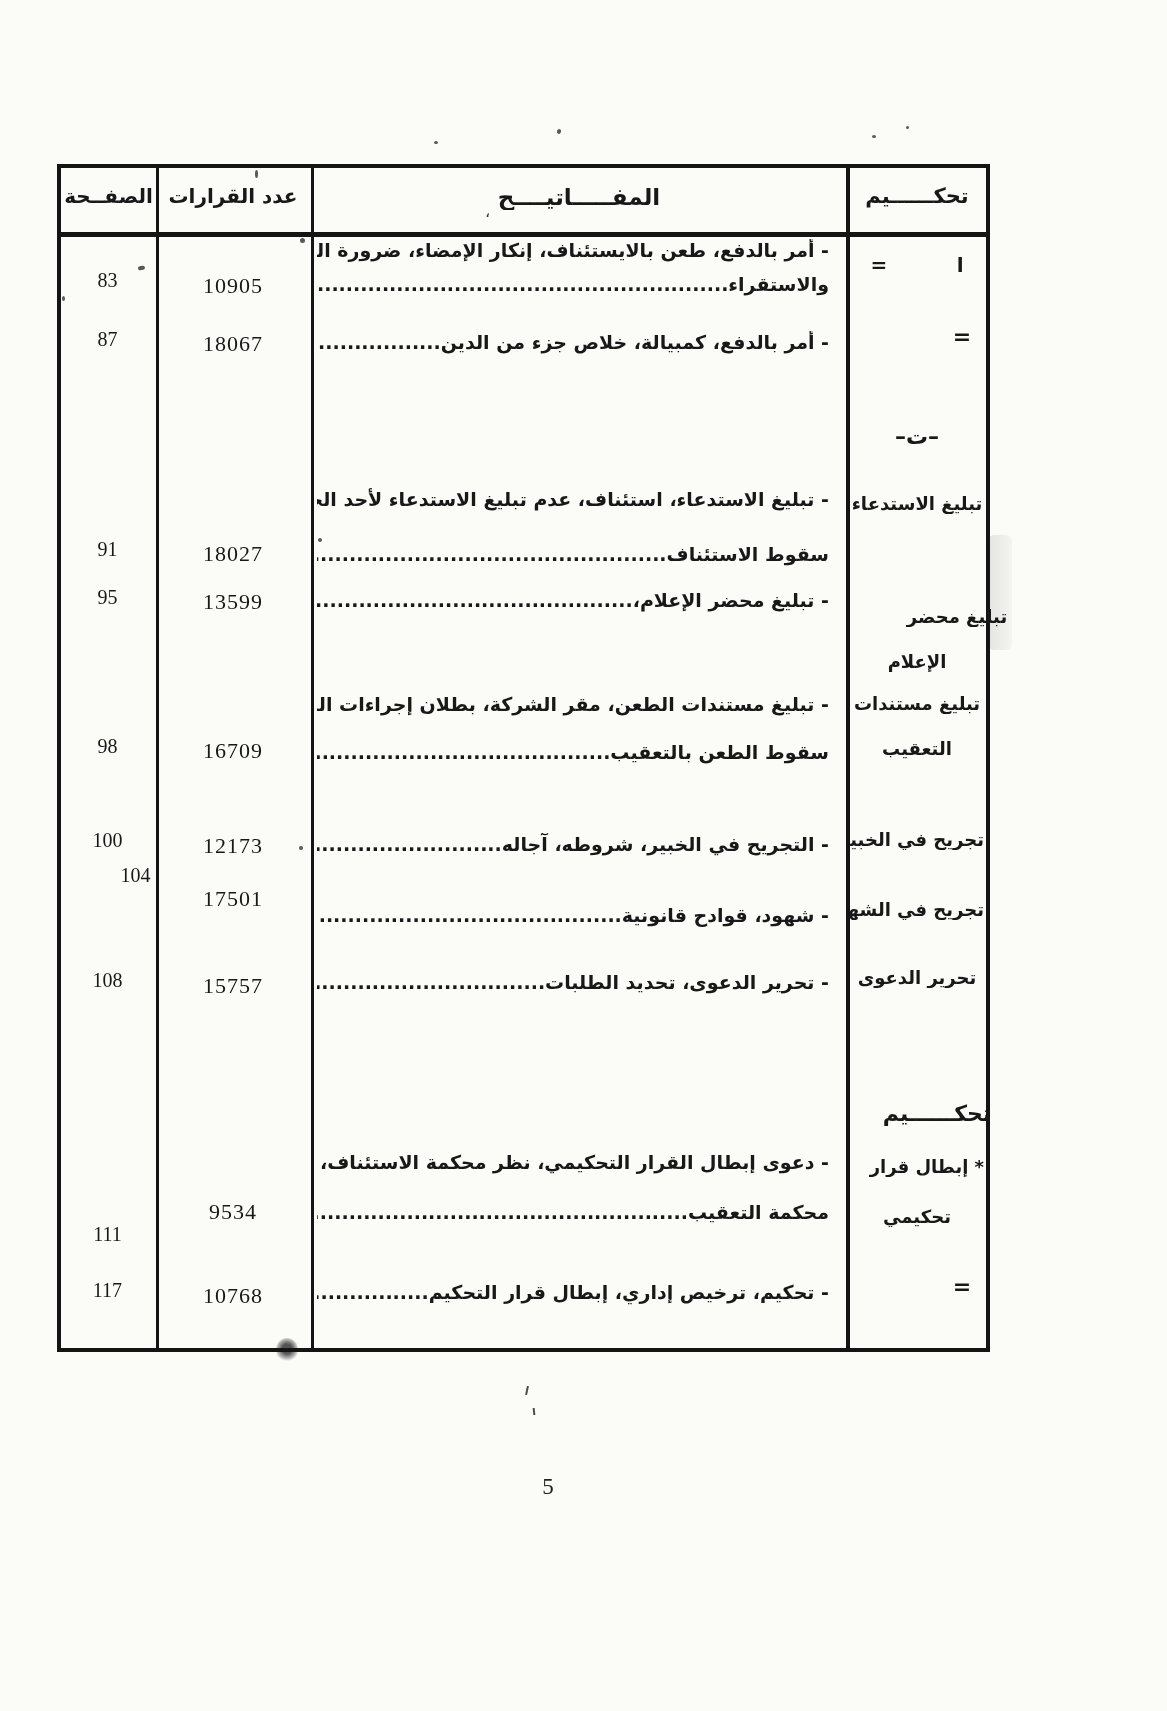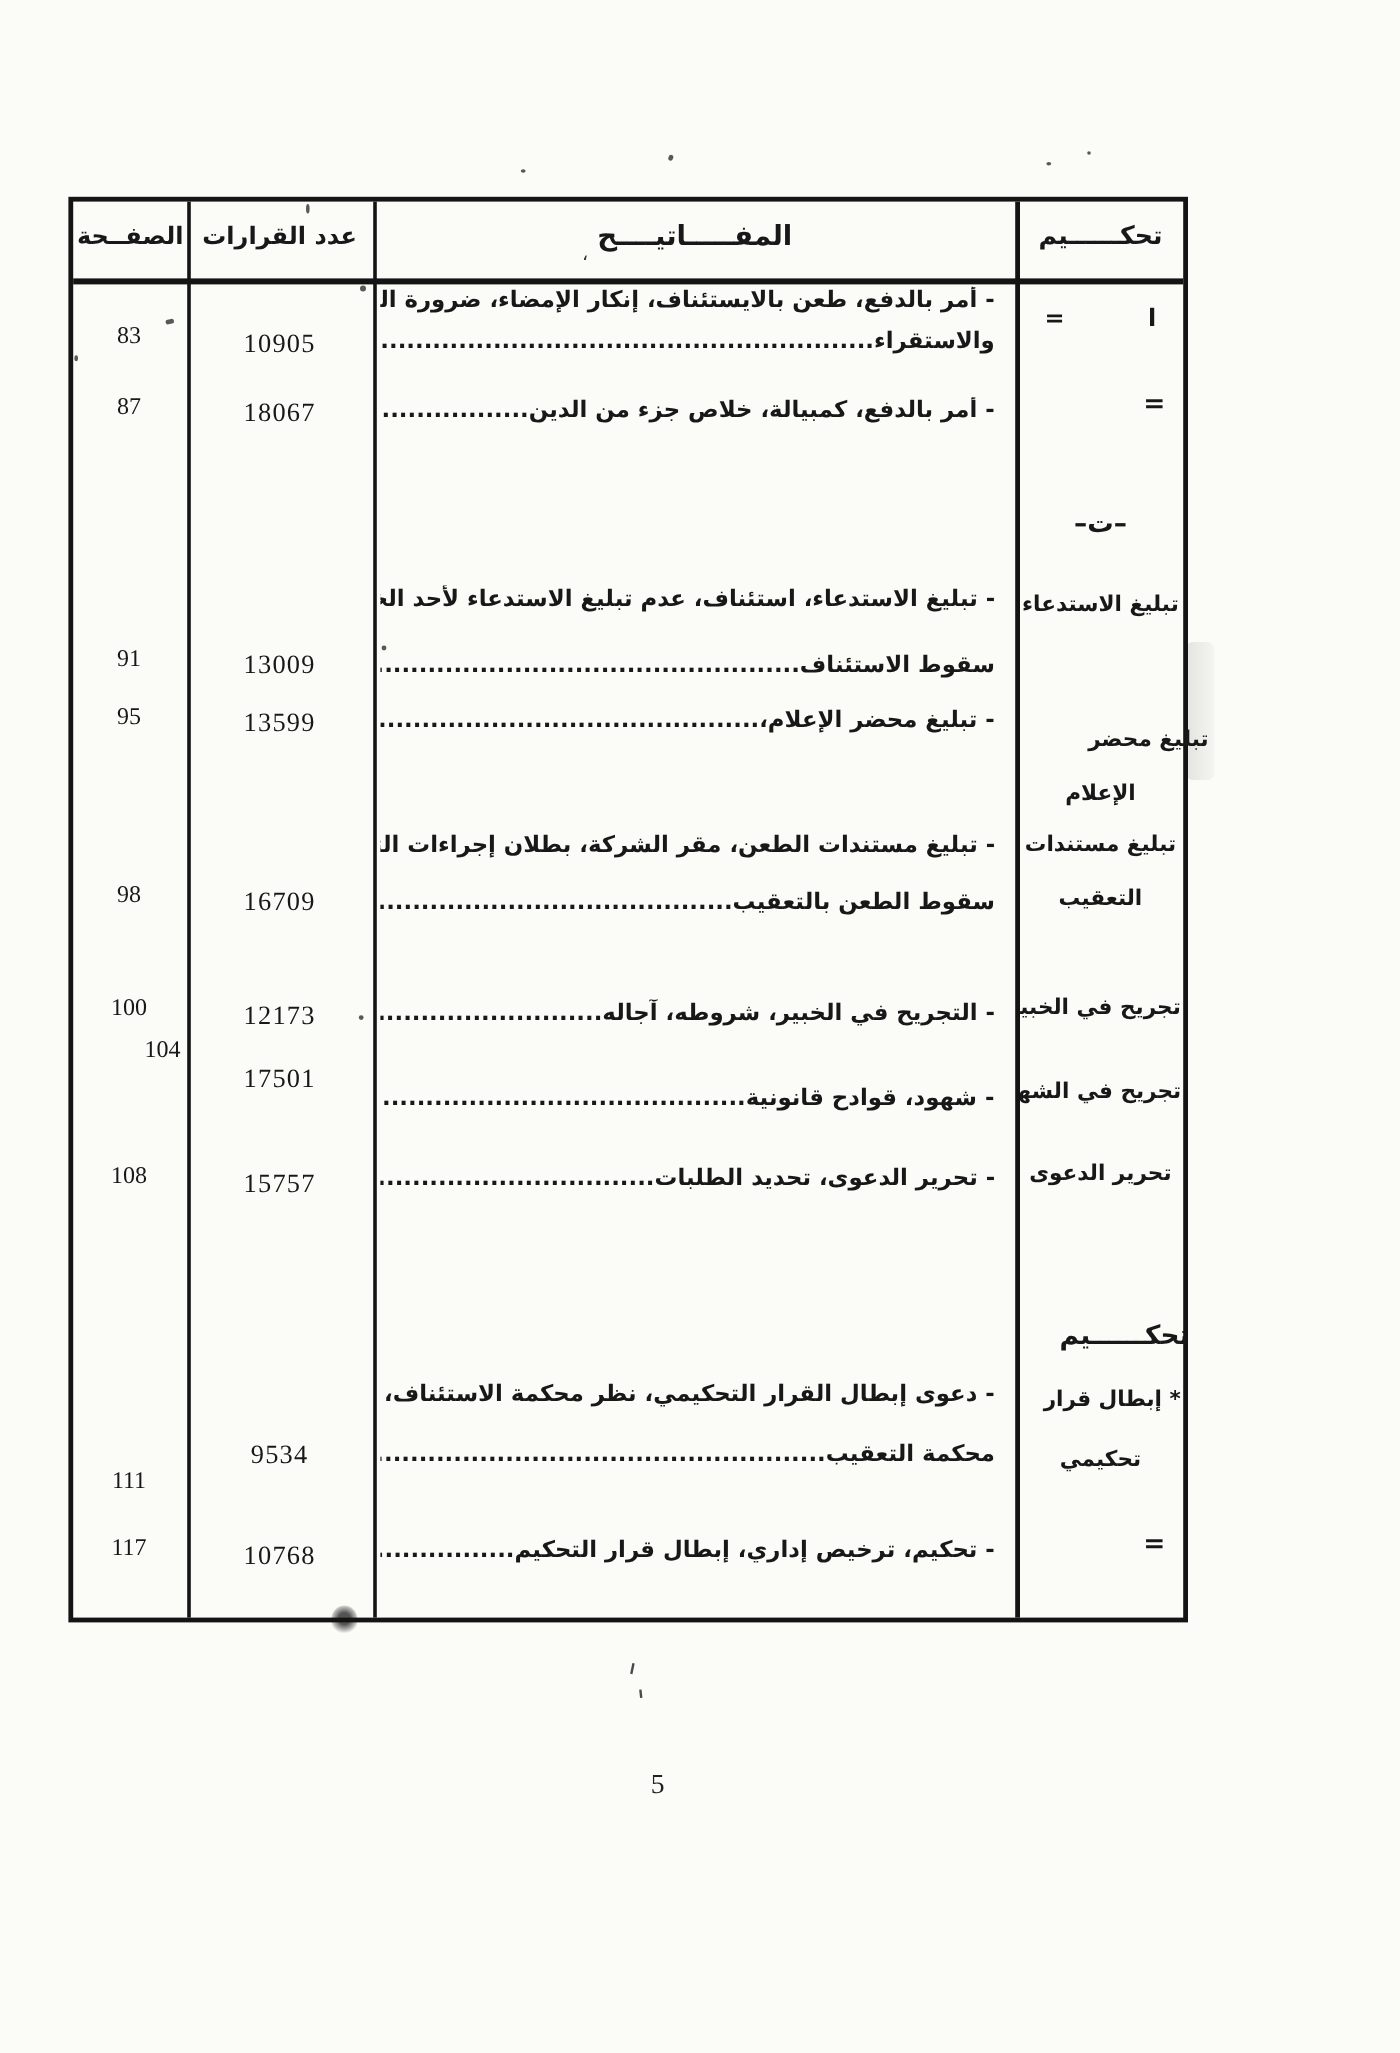--- a/index.html
+++ b/index.html
@@ -107,21 +107,21 @@
 
     <div class="kl" style="top:163px;">- أمر بالدفع، كمبيالة، خلاص جزء من الدين.............................................</div>
     <div class="num" style="top:163px;">18067</div>
     <div class="pgc" style="top:160px;">87</div>
     <div class="eq" style="top:156px;">=</div>
 
     <div class="sect" style="top:256px;">–ت–</div>
 
     <div class="kl" style="top:320px;">- تبليغ الاستدعاء، استئناف، عدم تبليغ الاستدعاء لأحد الخصوم،</div>
     <div class="kl" style="top:375px;">سقوط الاستئناف..................................................................................................</div>
-    <div class="num" style="top:373px;">13009</div>
+    <div class="num" style="top:373px;">18027</div>
     <div class="pgc" style="top:370px;">91</div>
     <div class="subj" style="top:325px;">تبليغ الاستدعاء</div>
 
     <div class="kl" style="top:421px;">- تبليغ محضر الإعلام،..............................................................................</div>
     <div class="num" style="top:421px;">13599</div>
     <div class="pgc" style="top:418px;">95</div>
     <div class="subj" style="top:438px;margin-left:40px;">تبليغ محضر</div>
     <div class="subj" style="top:483px;">الإعلام</div>
 
     <div class="kl" style="top:525px;">- تبليغ مستندات الطعن، مقر الشركة، بطلان إجراءات التبليغ،</div>

